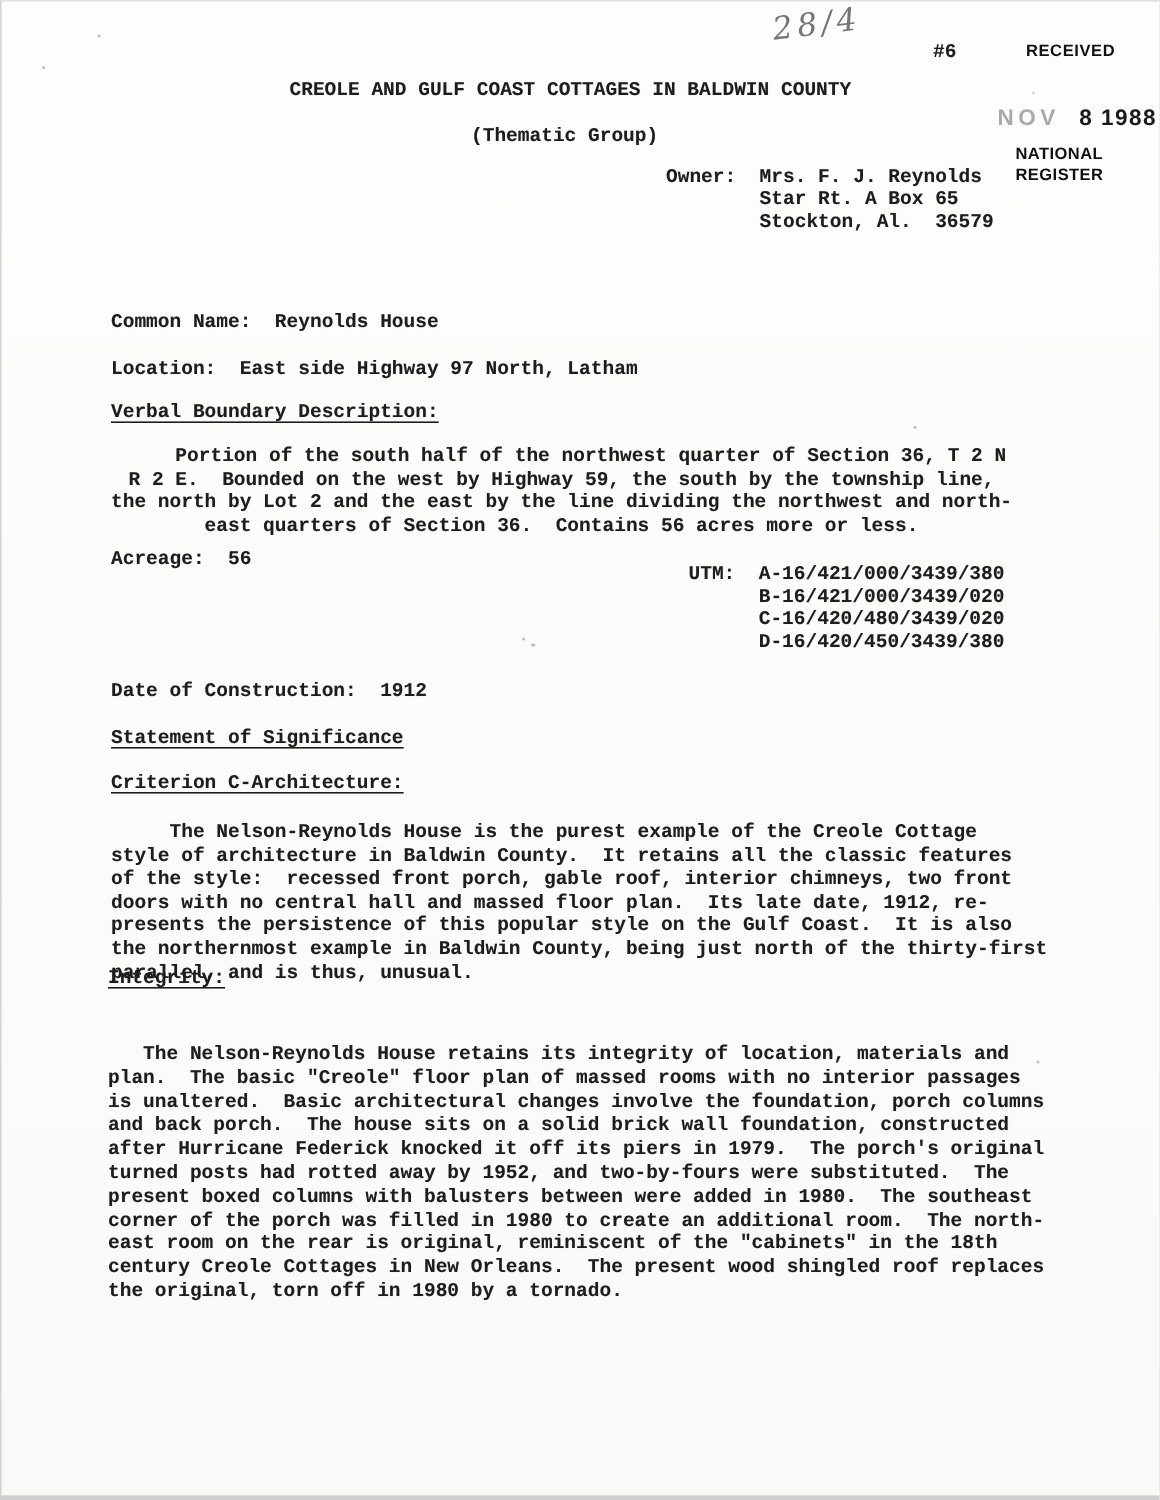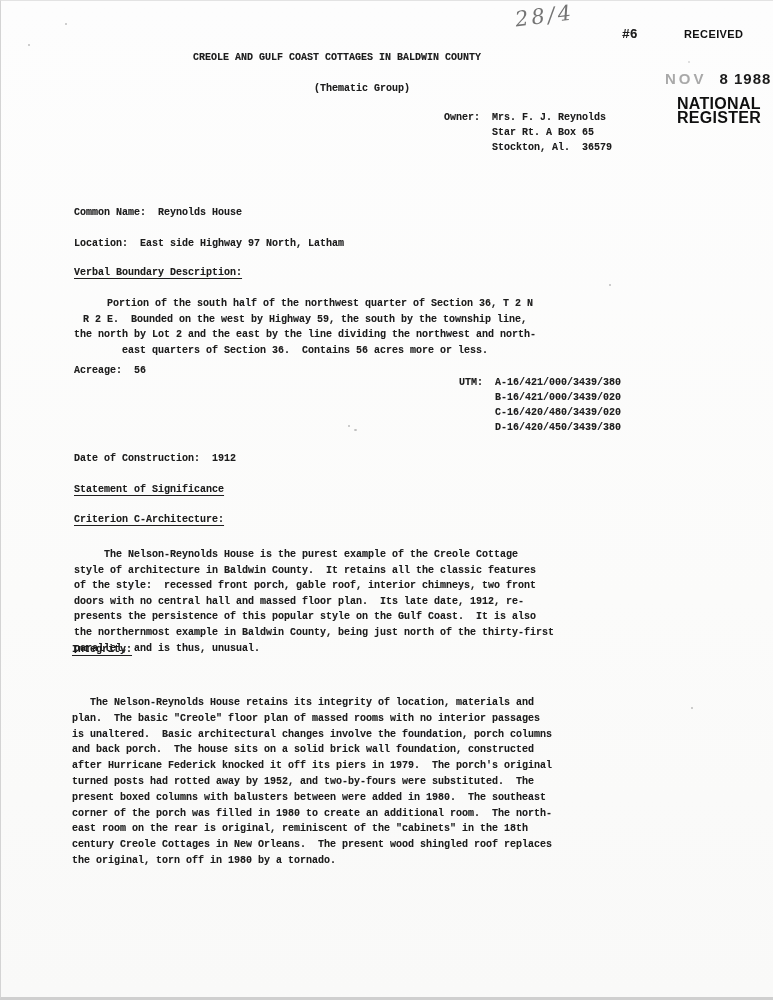--- a/index.html
+++ b/index.html
@@ -11,40 +11,40 @@
     border-left:1px solid #d4d4d4;
     border-top:1px solid #e3e3e3;
     border-bottom:3px solid #cfcfcf;
     box-sizing:border-box;
     overflow:hidden;
     font-family:"Liberation Mono","DejaVu Sans Mono",monospace;
   }
   .mono{
     position:absolute;
     font-family:"Liberation Mono","DejaVu Sans Mono",monospace;
-    font-size:10px;
+    font-size:13px;
     font-weight:bold;
     color:#1d1d1d;
     white-space:pre;
     text-shadow:0 0 0.5px rgba(25,25,25,0.35);
   }
   .underline{text-decoration:underline;text-underline-offset:3px;text-decoration-thickness:1px;}
   .stamp{position:absolute;font-family:"Liberation Sans",sans-serif;color:#101010;}
   .hand{
     position:absolute;left:514px;top:3px;
     font-family:"DejaVu Serif",serif;
     font-style:italic;font-size:21px;color:#5d5d5d;
     transform:rotate(-7deg);letter-spacing:3px;opacity:.85;
   }
   .num6{left:621px;top:26px;font-size:13px;}
   .received{left:683px;top:27px;font-weight:bold;font-size:11px;letter-spacing:0.4px;}
   .datestamp{left:664px;top:69px;font-weight:bold;font-size:15px;white-space:nowrap;}
   .datestamp .month{color:#a9a9a9;letter-spacing:3px;margin-right:13px;}
   .datestamp .dayyear{color:#1a1a1a;letter-spacing:1px;}
-  .natreg{left:676px;top:96px;font-weight:bold;font-size:16px;line-height:13.5px;letter-spacing:0.3px;}
+  .natreg{left:676px;top:96px;font-weight:bold;font-size:11px;line-height:13.5px;letter-spacing:0.3px;}
   .title{left:192px;top:51px;}
   .subtitle{left:313px;top:82px;}
   .owner{left:443px;top:109px;line-height:15.2px;}
   .historic{left:73px;top:176px;}
   .common{left:73px;top:206px;}
   .location{left:73px;top:237px;}
   .vbd-h{left:73px;top:266px;}
   .para1{left:73px;top:295px;line-height:15.6px;text-align:center;}
   .acreage{left:73px;top:364px;}
   .utm{left:458px;top:374px;line-height:15.1px;}

